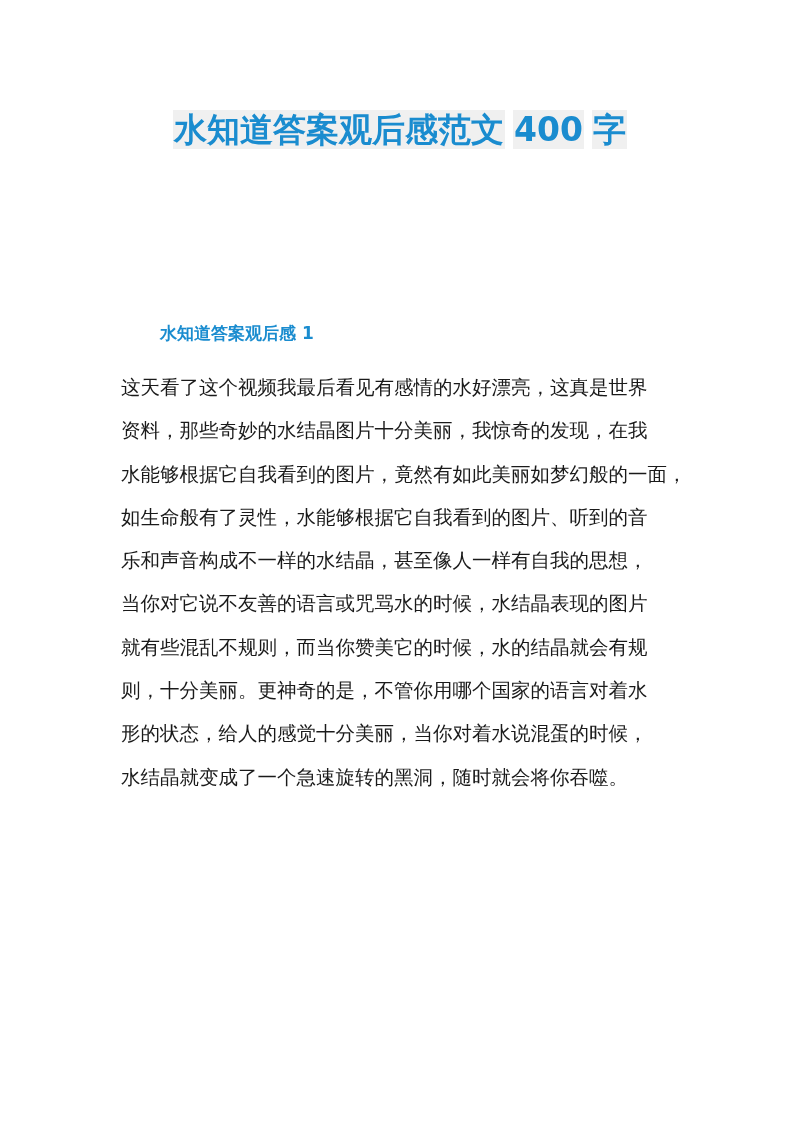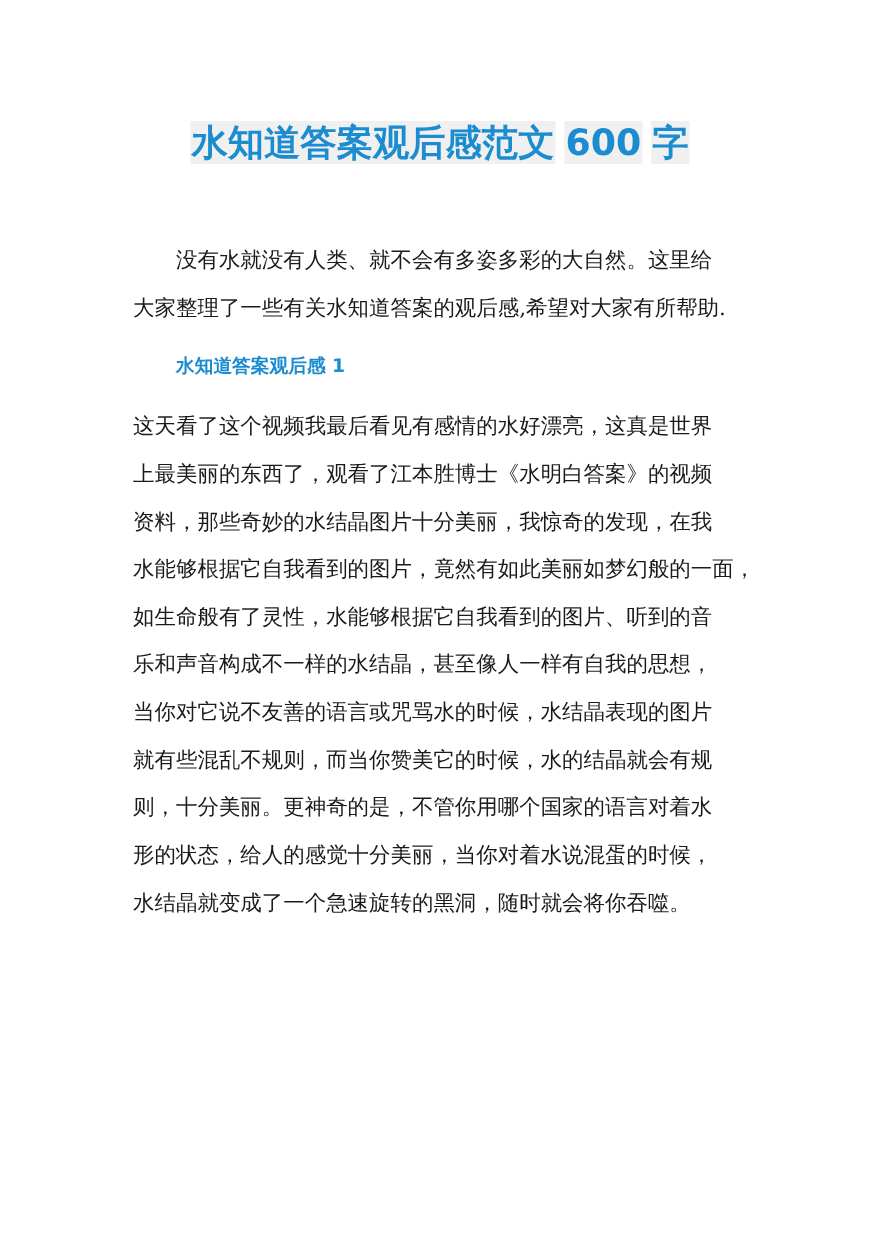--- a/index.html
+++ b/index.html
@@ -76,36 +76,29 @@
       display: block;
       white-space: nowrap;
     }
   </style>
 </head>
 <body>
 
 <div class="page">
 
   <h1 class="title" style="margin:0;">
-    <span class="hl">水知道答案观后感范文</span><span class="gap"></span><span class="hl">600</span><span class="gap"></span><span class="hl">字</span>
+    <span class="hl">水知道答案观后感范文</span><span class="gap"></span><span class="hl">400</span><span class="gap"></span><span class="hl">字</span>
   </h1>
 
-  <div class="body intro">
-    <p class="para">
-      <span class="line" style="padding-left:2em;text-indent:0;">没有水就没有人类、就不会有多姿多彩的大自然。这里给</span>
-      <span class="line" style="text-indent:0;">大家整理了一些有关水知道答案的观后感,希望对大家有所帮助.</span>
-    </p>
-  </div>
 
   <h2 class="section-heading" style="margin:0;">水知道答案观后感 1</h2>
 
   <div class="body content">
     <p class="para" style="text-indent:0;">
       <span class="line">这天看了这个视频我最后看见有感情的水好漂亮，这真是世界</span>
-      <span class="line">上最美丽的东西了，观看了江本胜博士《水明白答案》的视频</span>
       <span class="line">资料，那些奇妙的水结晶图片十分美丽，我惊奇的发现，在我</span>
       <span class="line">水能够根据它自我看到的图片，竟然有如此美丽如梦幻般的一面，</span>
       <span class="line">如生命般有了灵性，水能够根据它自我看到的图片、听到的音</span>
       <span class="line">乐和声音构成不一样的水结晶，甚至像人一样有自我的思想，</span>
       <span class="line">当你对它说不友善的语言或咒骂水的时候，水结晶表现的图片</span>
       <span class="line">就有些混乱不规则，而当你赞美它的时候，水的结晶就会有规</span>
       <span class="line">则，十分美丽。更神奇的是，不管你用哪个国家的语言对着水</span>
       <span class="line">形的状态，给人的感觉十分美丽，当你对着水说混蛋的时候，</span>
       <span class="line">水结晶就变成了一个急速旋转的黑洞，随时就会将你吞噬。</span>
     </p>

